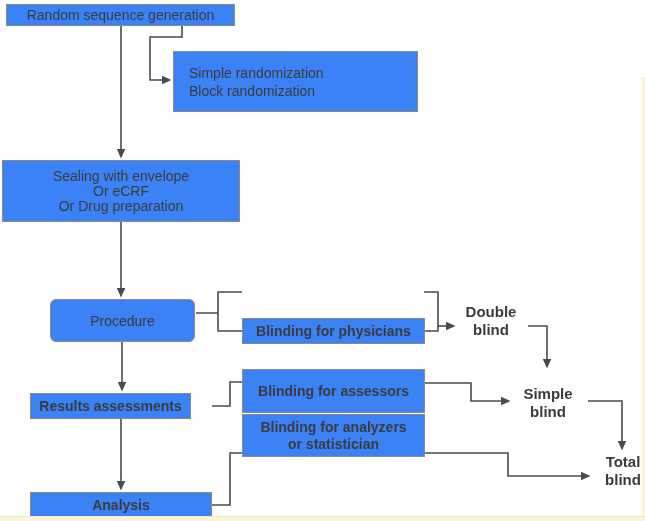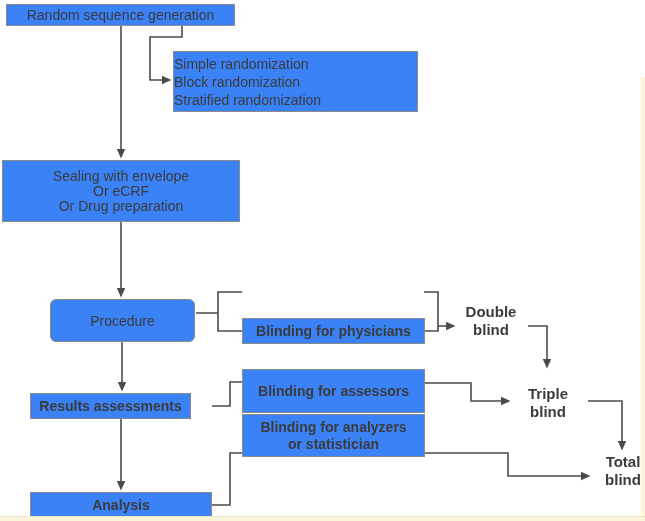--- a/index.html
+++ b/index.html
@@ -17,21 +17,21 @@
   .connectors{position:absolute;left:0;top:0;width:645px;height:521px;}
   .connectors path.wire{fill:none;stroke:var(--line);stroke-width:1.6px;}
   .connectors marker path{fill:var(--line);stroke:none;}
   .box{
     position:absolute;box-sizing:border-box;background:#3b82f6;
     border:1.5px solid var(--box-border);color:var(--text);
     display:flex;flex-direction:column;align-items:center;justify-content:center;
     font-size:14px;line-height:16px;text-align:center;
   }
   .box.bold{font-weight:bold;}
-  .box.left-align{align-items:flex-start;text-align:left;}
+  .box.left-align{align-items:flex-start;text-align:left;padding-left:15px;}
   .free-label{
     position:absolute;color:var(--text);font-weight:bold;font-size:15px;
     line-height:18px;text-align:center;white-space:nowrap;
   }
   .edge-strip{position:absolute;background:var(--edge-strip);}
   .edge-strip.bottom{left:0;top:516px;width:645px;height:5px;border-top:1px solid #f0e8c6;}
   .edge-strip.right{left:641px;top:77px;width:4px;height:444px;}
 </style>
 </head>
 <body>
@@ -60,21 +60,20 @@
     <path class="wire" d="M424,453 H508 V476 H581" marker-end="url(#arr)"></path>
   </svg>
 
   <div class="box" style="left:6px;top:4px;width:229px;height:22px;">
     <span>Random sequence generation</span>
   </div>
 
   <div class="box left-align" style="left:173px;top:51px;width:245px;height:61px;line-height:18px;">
     <span>Simple randomization</span>
     <span>Block randomization</span>
-    <span>Stratified randomization</span>
   </div>
 
   <div class="box" style="left:2px;top:160px;width:238px;height:62px;line-height:15px;">
     <span>Sealing with envelope</span>
     <span>Or eCRF</span>
     <span>Or Drug preparation</span>
   </div>
 
   <div class="box" style="left:50px;top:299px;width:145px;height:43px;border-radius:6px;">
     <span>Procedure</span>
@@ -101,21 +100,21 @@
     <span>Blinding for analyzers</span>
     <span>or statistician</span>
   </div>
 
   <div class="free-label" style="left:459px;top:303px;width:64px;">
     <div>Double</div>
     <div>blind</div>
   </div>
 
   <div class="free-label" style="left:522px;top:385px;width:52px;">
-    <div>Triple</div>
+    <div>Simple</div>
     <div>blind</div>
   </div>
 
   <div class="free-label" style="left:599px;top:453px;width:48px;">
     <div>Total</div>
     <div>blind</div>
   </div>
 
   <div class="edge-strip right"></div>
   <div class="edge-strip bottom"></div>

